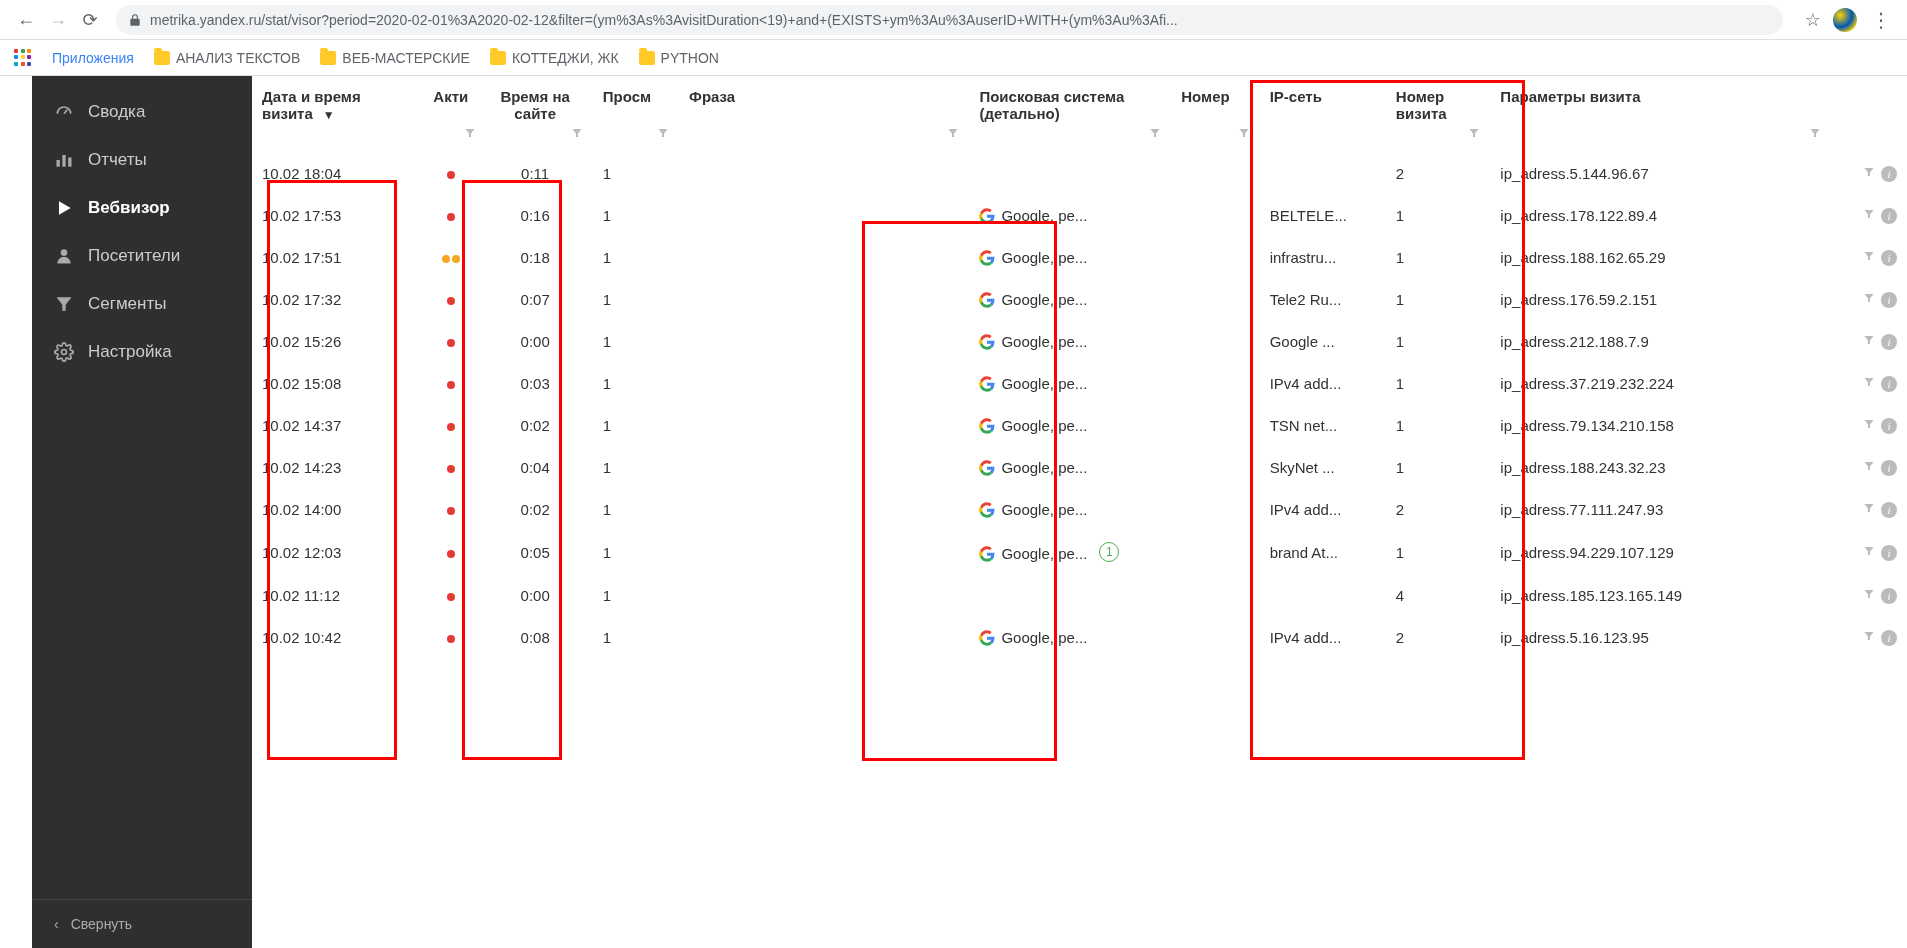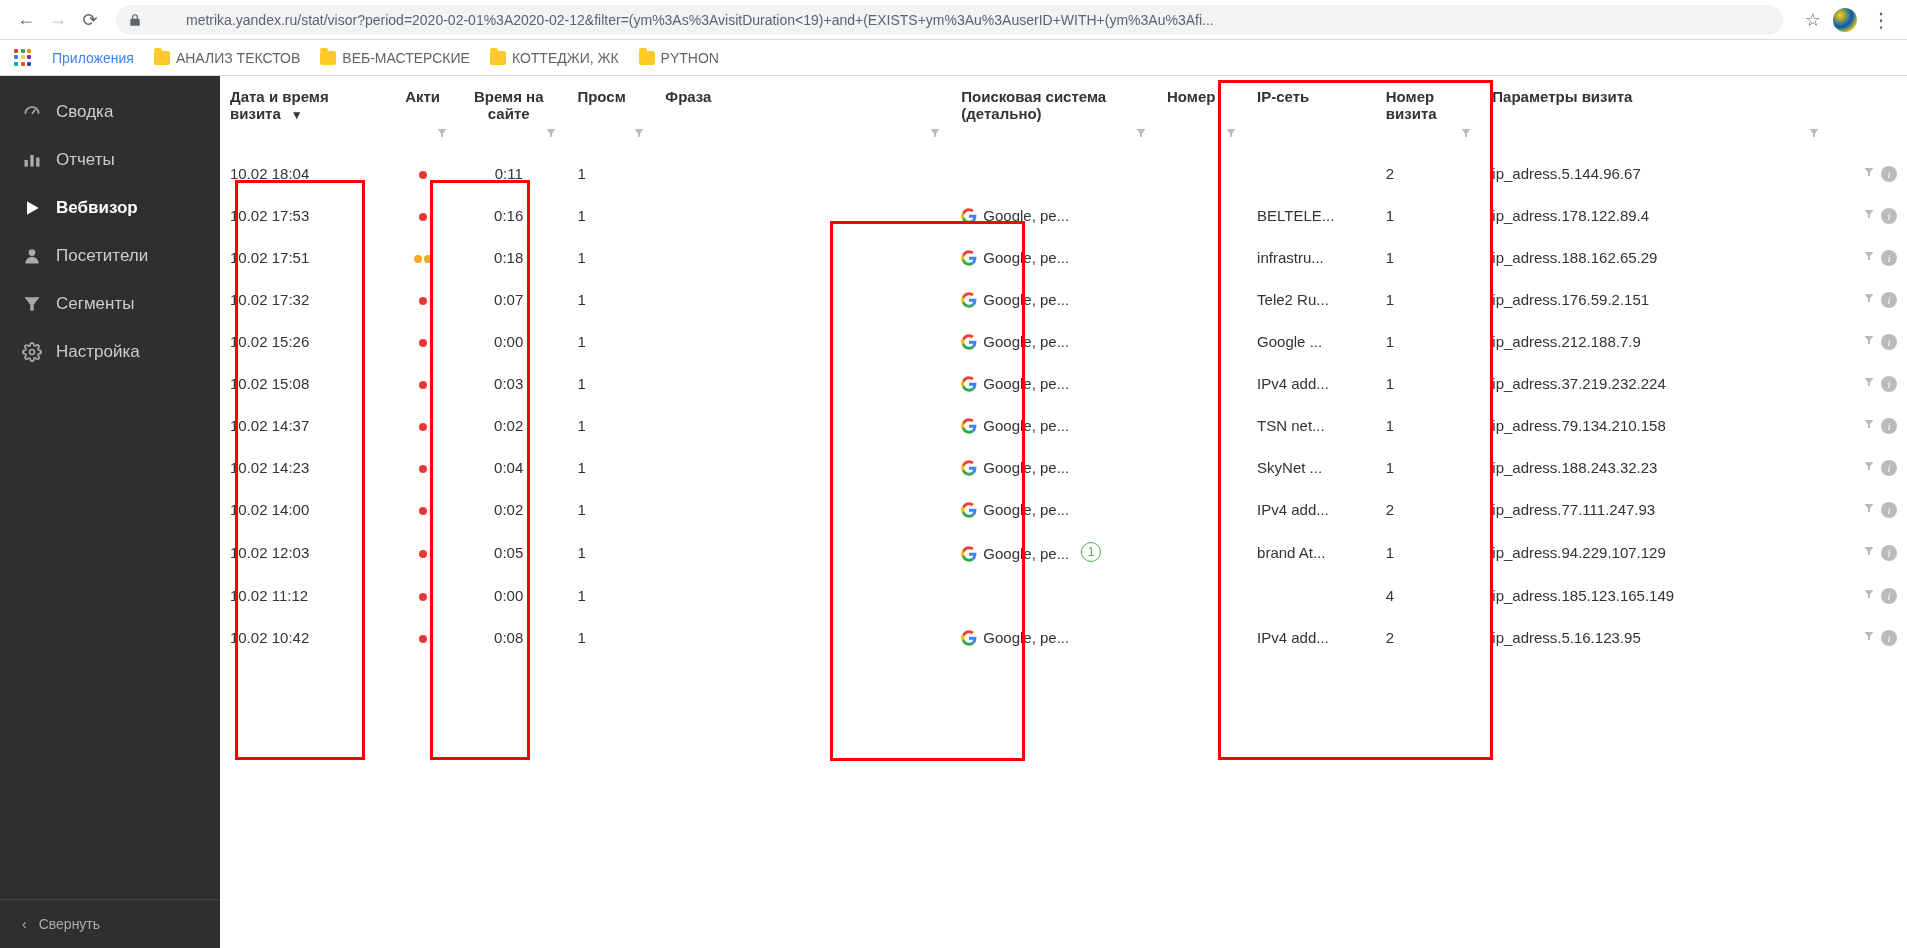--- a/index.html
+++ b/index.html
@@ -2,21 +2,21 @@
 <html><head>
 <meta charset="utf-8">
 <style>
   * { box-sizing: border-box; margin: 0; padding: 0; }
   body { font-family: Arial, "Segoe UI", sans-serif; font-size: 14px; color: #333; overflow: hidden; width: 1907px; height: 948px; background: #fff; }
 
   
   .chrome-toolbar { height: 40px; display: flex; align-items: center; padding: 0 10px; border-bottom: 1px solid #ddd; background: #fff; }
   .chrome-btn { width: 32px; height: 32px; display: flex; align-items: center; justify-content: center; color: #5f6368; font-size: 18px; cursor: pointer; border-radius: 50%; }
   .chrome-btn.disabled { color: #bdbdbd; }
-  .chrome-url-wrap { flex: 1; display: flex; align-items: center; height: 30px; background: #f1f3f4; border-radius: 15px; padding: 0 12px; margin: 0 10px; color: #5f6368; font-size: 14px; gap: 36px; }
+  .chrome-url-wrap { flex: 1; display: flex; align-items: center; height: 30px; background: #f1f3f4; border-radius: 15px; padding: 0 12px; margin: 0 10px; color: #5f6368; font-size: 14px; }
   .lock-ico { width: 14px; height: 14px; margin-right: 8px; color: #5f6368; }
   .chrome-url { flex: 1; white-space: nowrap; overflow: hidden; text-overflow: ellipsis; }
   .chrome-star { font-size: 18px; color: #5f6368; margin: 0 12px; cursor: pointer; }
   .chrome-ext { width: 24px; height: 24px; border-radius: 50%; background: radial-gradient(circle at 30% 30%, #ffd400 0%, #0057b7 50%, #ffd400 80%); margin-right: 8px; cursor: pointer; }
   .chrome-menu { font-size: 20px; color: #5f6368; cursor: pointer; padding: 0 6px; }
 
   
   .bookmarks-bar { height: 36px; display: flex; align-items: center; padding: 0 14px; border-bottom: 1px solid #ddd; background: #fff; gap: 20px; }
   .apps-ico { width: 18px; height: 18px; display: grid; grid-template-columns: repeat(3,1fr); grid-template-rows: repeat(3,1fr); gap: 2px; cursor: pointer; }
   .apps-ico span { width: 4px; height: 4px; border-radius: 1px; }
@@ -28,21 +28,21 @@
   .apps-ico span:nth-child(6){background:#8e24aa;}
   .apps-ico span:nth-child(7){background:#00acc1;}
   .apps-ico span:nth-child(8){background:#f4511e;}
   .apps-ico span:nth-child(9){background:#3949ab;}
   .apps-label { color: #3b82f6; font-size: 14px; cursor: pointer; }
   .bm-item { display: flex; align-items: center; gap: 6px; color: #5f6368; font-size: 14px; cursor: pointer; }
   .bm-folder-ico { width: 16px; height: 14px; background: #ffca28; border-radius: 2px; position: relative; }
   .bm-folder-ico::before { content: ""; position: absolute; top: -3px; left: 0; width: 8px; height: 3px; background: #ffca28; border-radius: 2px 2px 0 0; }
 
   
-  .app { display: flex; height: calc(100% - 76px); }
+  .app { display: flex; height: calc(100% - 76px); padding-left: 32px; }
   .sidebar { width: 220px; background: #2f2f2f; color: #ccc; display: flex; flex-direction: column; padding-top: 12px; }
   .nav-item { display: flex; align-items: center; gap: 14px; padding: 14px 22px; font-size: 17px; cursor: pointer; color: #ccc; }
   .nav-item.active { color: #fff; font-weight: 600; }
   .nav-item .nav-ico { width: 20px; height: 20px; display: flex; align-items: center; justify-content: center; color: #aaa; }
   .nav-item.active .nav-ico { color: #fff; }
   .sidebar-footer { margin-top: auto; padding: 16px 22px; display: flex; align-items: center; gap: 12px; border-top: 1px solid #444; cursor: pointer; color: #aaa; }
 
   
   .content { flex: 1; overflow: auto; background: #fff; position: relative; }
 

